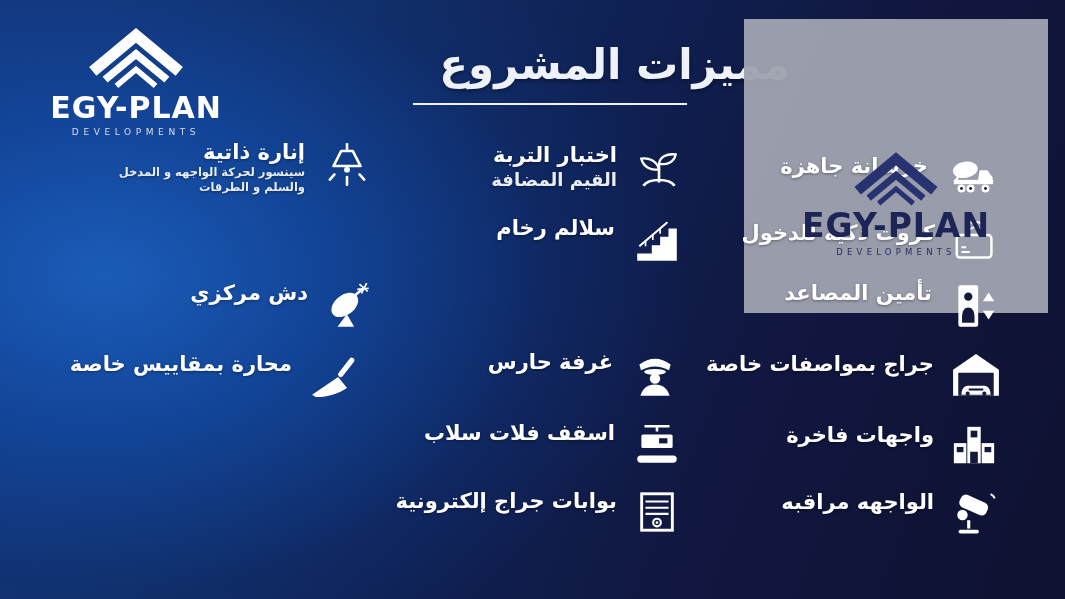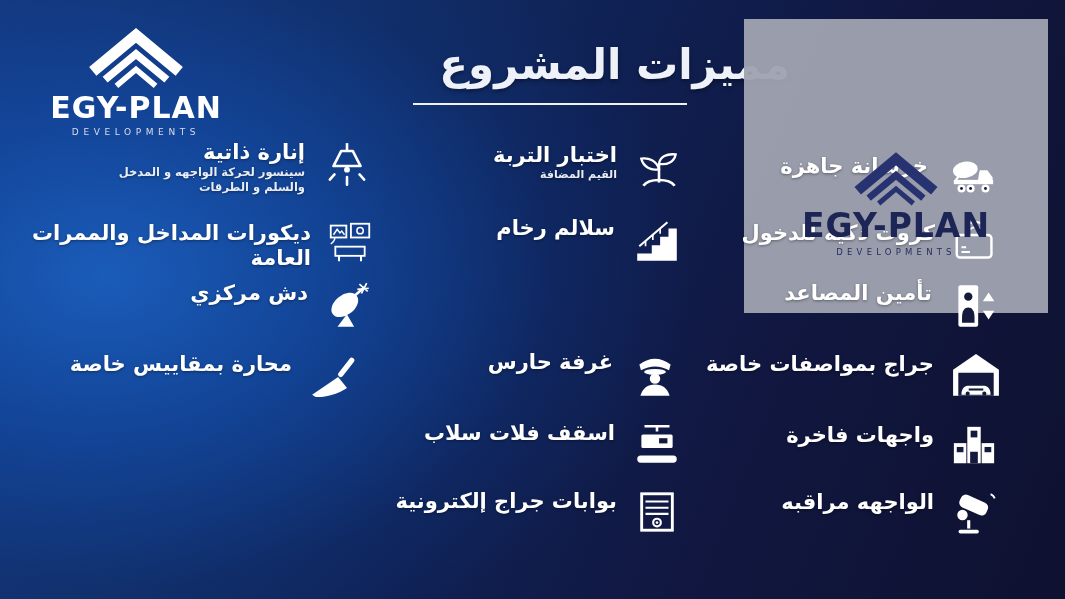--- a/index.html
+++ b/index.html
@@ -189,29 +189,20 @@
   <div class="feat" style="top:140px;right:693px">
     <svg class="ic">
         <use href="#i-lamp"></use>
       </svg>
     <div class="txt">
       <div class="t">إنارة ذاتية</div>
       <div class="s">سينسور لحركة الواجهه و المدخل
 والسلم و الطرقات</div>
     </div>
   </div>
-  <div class="feat" style="top:221px;right:693px">
-    <svg class="ic" style="width:44px;height:44px">
-        <use href="#i-decor"></use>
-      </svg>
-    <div class="txt">
-        <div class="t">ديكورات المداخل والممرات
-العامة</div>
-      </div>
-  </div>
   <div class="feat" style="top:281px;right:690px">
     <svg class="ic">
         <use href="#i-dish"></use>
       </svg>
     <div class="txt">
         <div class="t">دش مركزي</div>
       </div>
   </div>
   <div class="feat" style="top:352px;right:706px">
     <svg class="ic">
@@ -221,21 +212,21 @@
         <div class="t">محارة بمقاييس خاصة</div>
       </div>
   </div>
 
   <div class="feat" style="top:143px;right:381px">
     <svg class="ic">
         <use href="#i-sprout"></use>
       </svg>
     <div class="txt">
       <div class="t">اختبار التربة</div>
-      <div class="s" style="font-size:11px">القيم المضافة</div>
+      <div class="s" style="font-size:18px">القيم المضافة</div>
     </div>
   </div>
   <div class="feat" style="top:216px;right:383px">
     <svg class="ic">
         <use href="#i-stairs"></use>
       </svg>
     <div class="txt">
         <div class="t">سلالم رخام</div>
       </div>
   </div>

